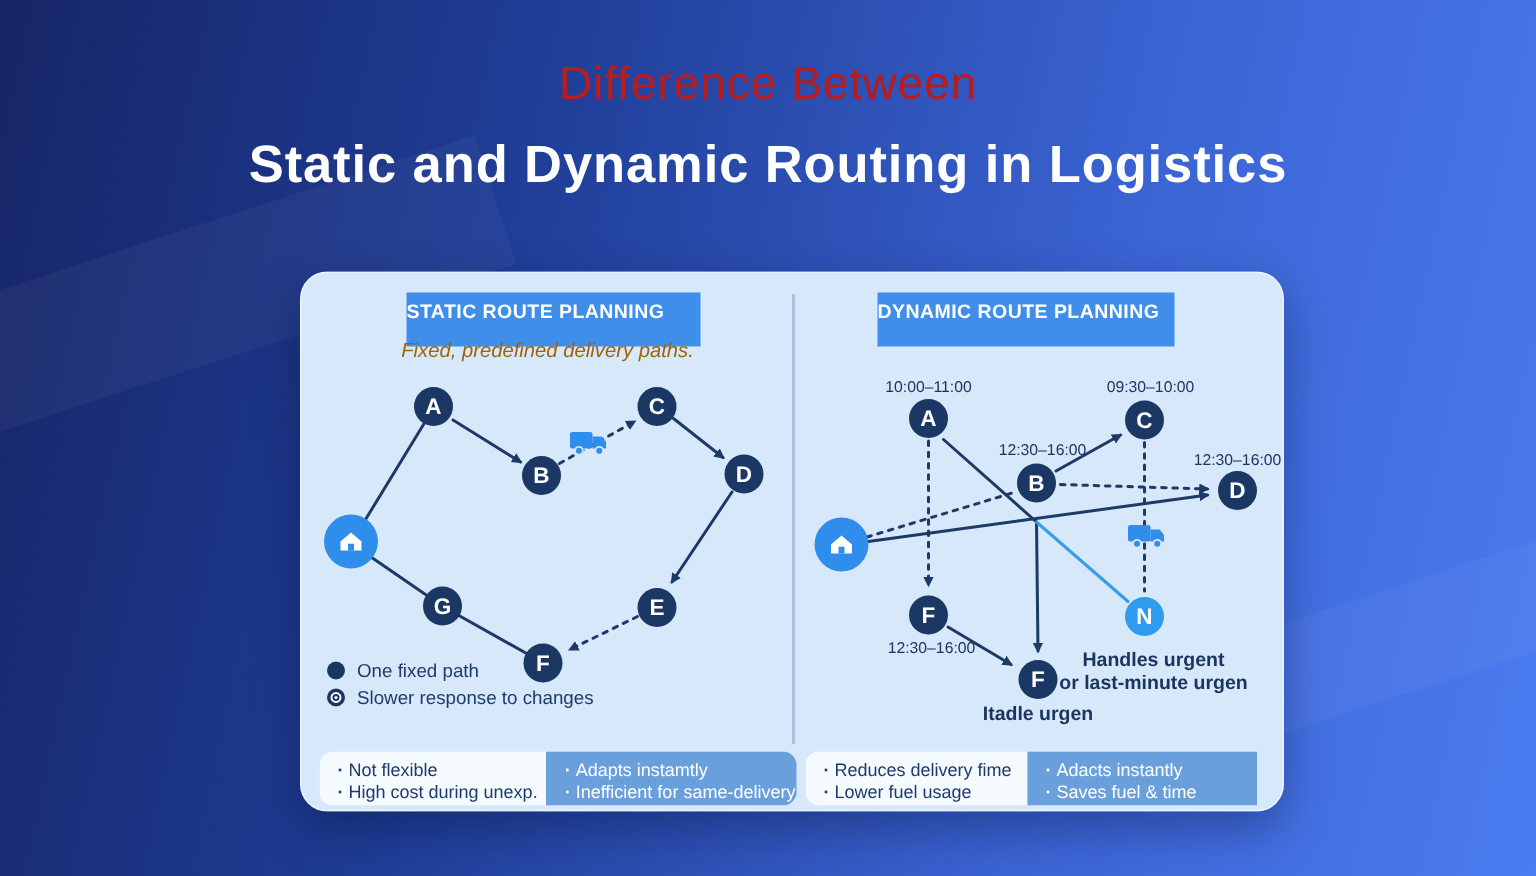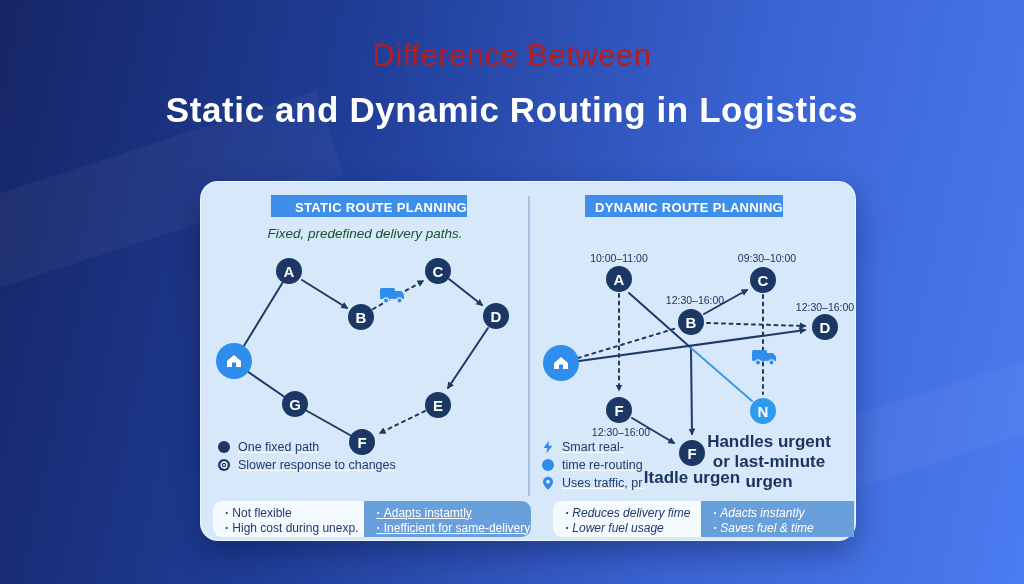--- a/index.html
+++ b/index.html
@@ -13,62 +13,62 @@
   .title-line1 { position:absolute; top:38px; left:0; width:1024px; text-align:center;
     font-size:31px; font-weight:400; color:#b91c1c; letter-spacing:0.5px; }
   .title-line2 { position:absolute; top:90px; left:0; width:1024px; text-align:center;
     font-size:35px; font-weight:700; color:#ffffff; letter-spacing:0.6px; }
 
   .card { position:absolute; left:200px; top:181px; width:656px; height:360px;
     background:#d7e8fa; border-radius:18px; box-shadow:0 12px 30px rgba(4,12,48,0.35);
     border:1px solid rgba(255,255,255,0.55); }
   .divider { position:absolute; left:327px; top:14px; width:2px; height:300px; background:#a6c2e0; }
 
-  .badge { position:absolute; top:13px; height:22px; line-height:26px; text-align:right;
+  .badge { position:absolute; top:13px; height:36px; line-height:26px; text-align:left;
     background:#3e8eea; color:#fff; border-radius:0; font-size:13px; font-weight:700; letter-spacing:0.3px; }
   .badge.static { left:70px; width:196px; }
   .badge.dynamic { left:384px; width:198px; }
   .subtitle { position:absolute; top:44px; width:328px; text-align:center;
-    font-style:italic; font-size:13.5px; color:#14532d; font-weight:500; }
+    font-style:italic; font-size:13.5px; color:#a16207; font-weight:500; }
   .subtitle.static { left:0; }
   .subtitle.dynamic { left:328px; }
 
   svg.edges { position:absolute; left:0; top:0; }
   .edge { stroke:#1d3a66; stroke-width:2; fill:none; stroke-linecap:round; }
   .edge.dashed { stroke-dasharray:3 4.5; }
   .edge.light { stroke:#3a9be9; }
 
   .node { position:absolute; width:26px; height:26px; border-radius:50%;
     background:#1a3863; color:#fff; font-size:15px; font-weight:700;
     display:flex; align-items:center; justify-content:center; }
   .node.alt { background:#2f9bed; }
   .hub { position:absolute; width:36px; height:36px; border-radius:50%;
     background:#2f8deb; display:flex; align-items:center; justify-content:center; }
   .truck { position:absolute; }
 
   .tlabel { position:absolute; width:90px; text-align:center;
     font-size:10.5px; font-weight:400; color:#1c3560; }
-  .caption { position:absolute; text-align:center; font-size:17px; font-weight:700; color:#1c3560; }
-
-  .bullets { position:absolute; top:256px;text-decoration:underline; }
+  .caption { position:absolute; text-align:center; font-size:13px; font-weight:700; color:#1c3560; }
+
+  .bullets { position:absolute; top:256px; }
   .bullets.static { left:16px; }
   .bullets.dynamic { left:340px; }
   .bullet-row { display:flex; align-items:center; height:17px; margin-bottom:1px; }
   .bullet-row .bicon { width:14px; height:14px; margin-right:7px; flex:0 0 auto; }
   .bullet-row .btext { font-size:12.5px; color:#1f3b6e; font-weight:500; white-space:nowrap; }
 
   .boxrow { position:absolute; top:319px; height:36px; border-radius:9px; overflow:hidden; display:flex; }
   .boxrow.left { left:12px; width:318px; }
-  .boxrow.right { left:352px; width:331px;font-style:italic; }
+  .boxrow.right { left:336px; width:331px; }
   .vbox { height:36px; padding:3px 6px 0 12px; display:flex; flex-direction:column; justify-content:center; }
   .vbox .line { font-size:12px; line-height:15px; white-space:nowrap; }
   .vbox .line::before { content:"·  "; font-weight:700; }
   .vbox.white { background:#f5faff; color:#1e3a6d; }
   .vbox.blue { background:#69a0dc; color:#ffffff; }
-  .w146 { width:162px; } .w172 { width:172px;text-decoration:underline; } .w148 { width:148px; } .w153 { width:153px; }
+  .w146 { width:162px; } .w172 { width:172px; } .w148 { width:148px; } .w153 { width:153px; }
 </style>
 </head>
 <body>
 
 <div class="bg-streak" style="left:-60px; top:150px; width:400px; height:90px;"></div>
 <div class="bg-streak" style="left:760px; top:380px; width:420px; height:70px;"></div>
 
 <div class="title-line1">Difference Between</div>
 <div class="title-line2">Static and Dynamic Routing in Logistics</div>
 
@@ -173,41 +173,20 @@
   <div class="tlabel" style="left:449px; top:112px;">12:30–16:00</div>
   <div class="tlabel" style="left:521px; top:70px;">09:30–10:00</div>
   <div class="tlabel" style="left:579px; top:119px;">12:30–16:00</div>
   <div class="tlabel" style="left:375px; top:244px;">12:30–16:00</div>
   <div class="caption" style="left:436px; top:286px; width:110px;">Itadle urgen</div>
   <div class="caption" style="left:493px; top:250px; width:150px; font-weight:600;">
     <div>Handles urgent</div>
     <div>or last-minute urgen</div>
   </div>
 
-  <div class="bullets dynamic">
-    <div class="bullet-row">
-      <svg class="bicon" viewBox="0 0 14 14">
-        <path d="M8 0.5 L2.5 8 H6.3 L5.2 13.5 L11.5 5.8 H7.6 Z" fill="#2f8deb"></path>
-      </svg>
-      <span class="btext">Smart real-</span>
-    </div>
-    <div class="bullet-row">
-      <svg class="bicon" viewBox="0 0 14 14">
-          <circle cx="7" cy="7" r="6" fill="#2f8deb"></circle>
-        </svg>
-      <span class="btext">time re-routing</span>
-    </div>
-    <div class="bullet-row">
-      <svg class="bicon" viewBox="0 0 14 14">
-        <path d="M7 0.8 C4.2 0.8 2 3 2 5.8 C2 9.6 7 13.8 7 13.8 C7 13.8 12 9.6 12 5.8 C12 3 9.8 0.8 7 0.8 Z" fill="#2f8deb"></path>
-        <circle cx="7" cy="5.8" r="1.8" fill="#ffffff"></circle>
-      </svg>
-      <span class="btext">Uses traffic, pr</span>
-    </div>
-  </div>
 
   <div class="boxrow left">
     <div class="vbox white w146">
       <div class="line">Not flexible</div>
       <div class="line">High cost during unexp.</div>
     </div>
     <div class="vbox blue w172">
       <div class="line">Adapts instamtly</div>
       <div class="line">Inefficient for same-delivery</div>
     </div>

